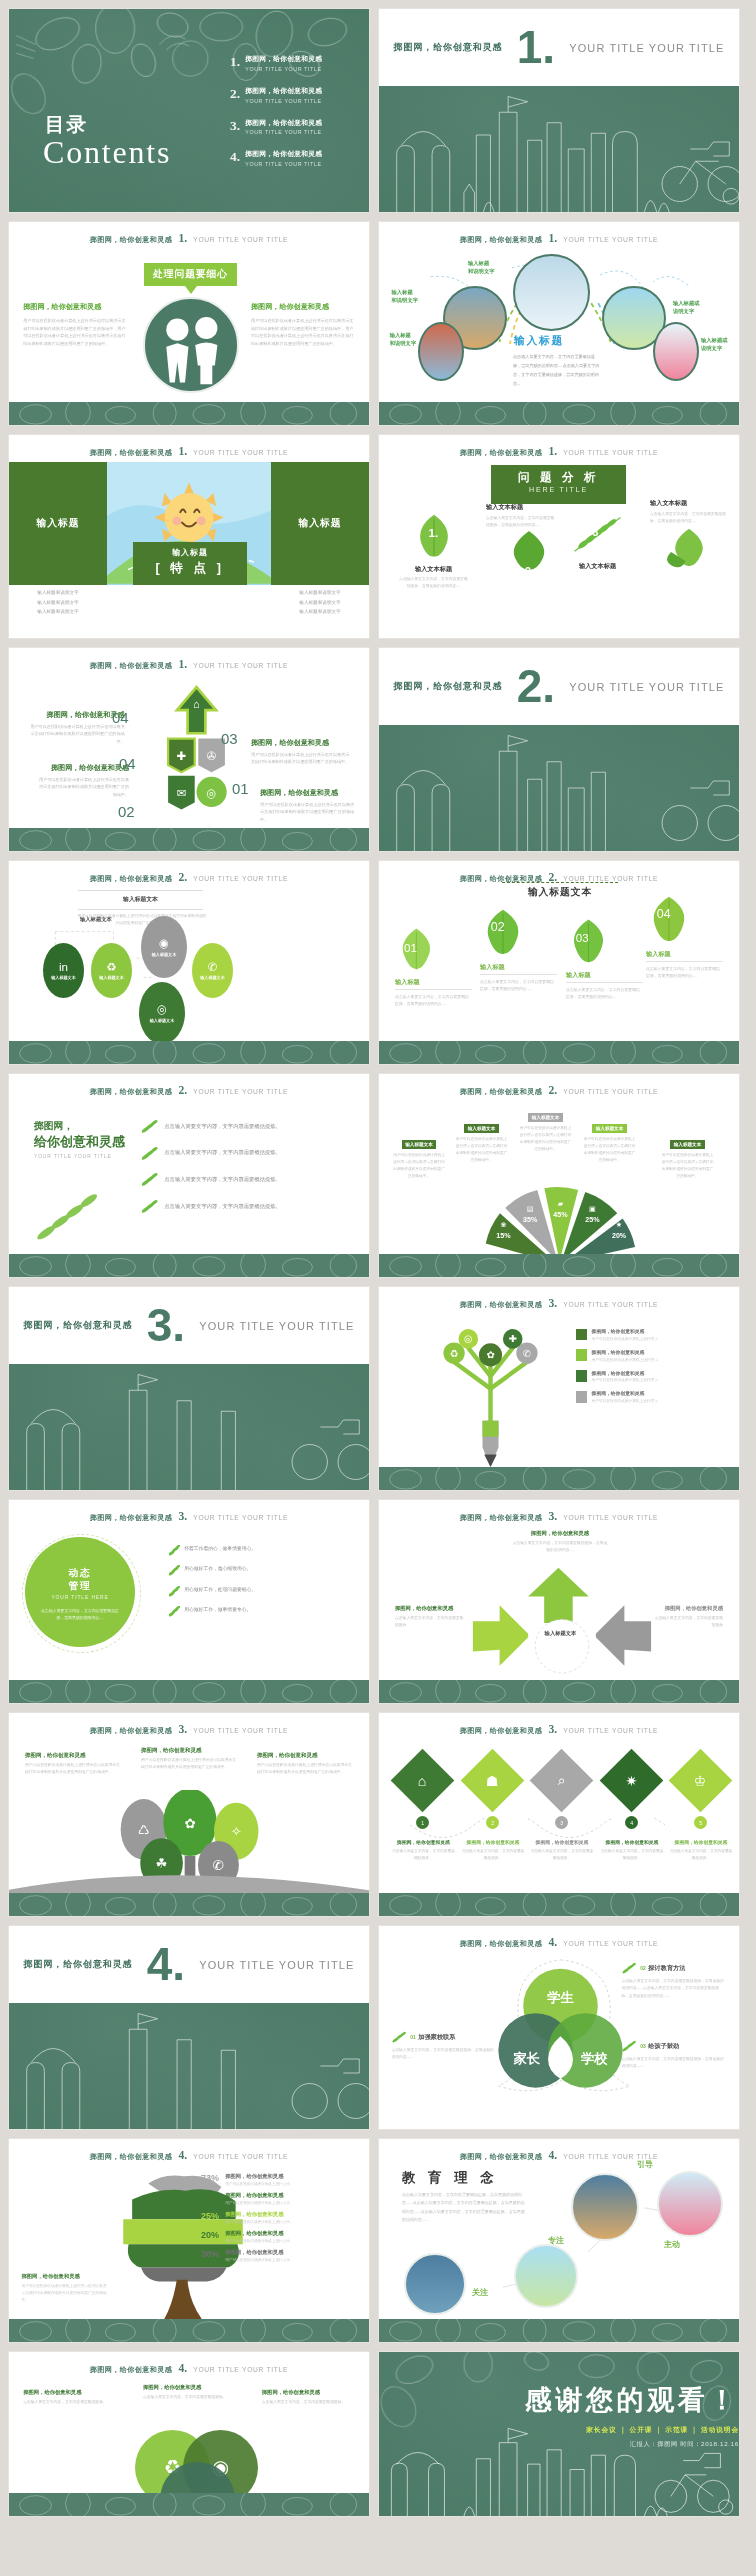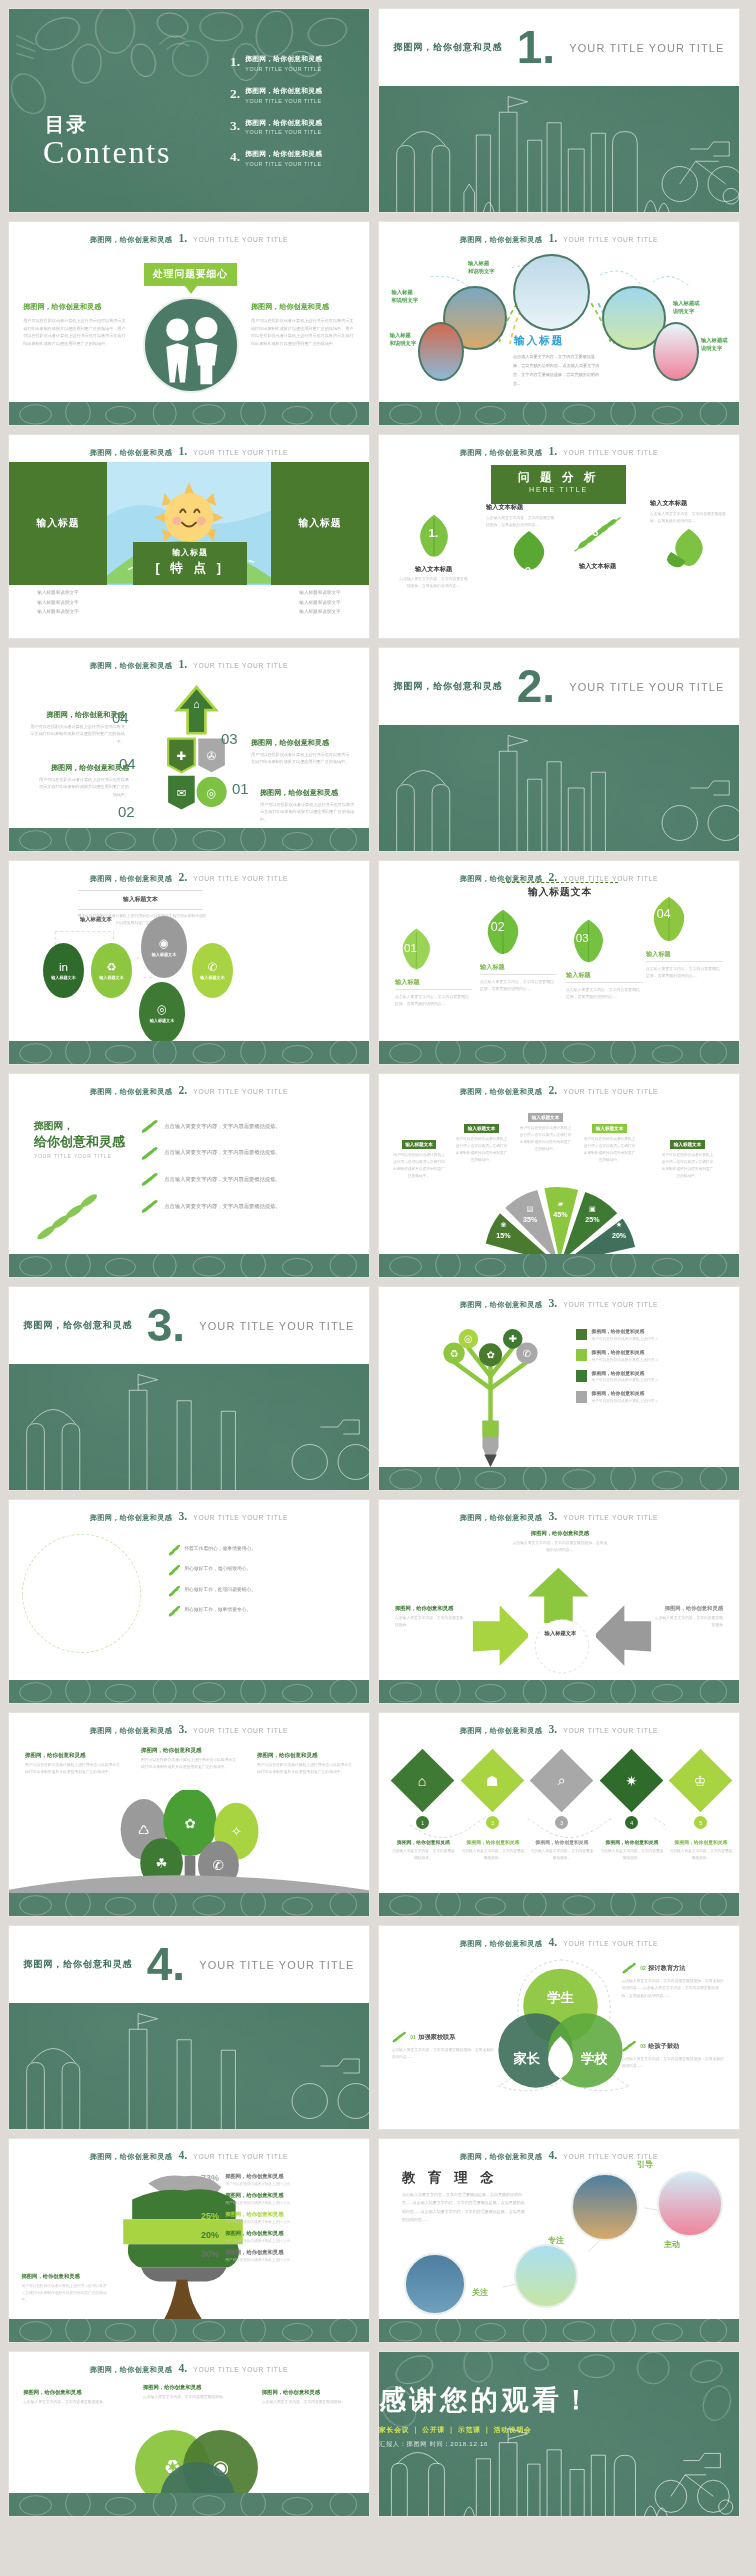--- a/index.html
+++ b/index.html
@@ -152,21 +152,21 @@
   .pctrow .pt { font-size:5.3px; font-weight:bold; }
   .pctrow .pb { font-size:3.6px; color:#c6c6c6; margin-top:1.8px;}
 
   
   .eduTitle { position:absolute; left:23px; top:30px; font-size:13.4px; font-weight:bold; color:#3a3a3a; letter-spacing:4.5px;}
   .eduBody { position:absolute; left:23px; top:52px; width:125px; font-size:4px; color:#b9b9b9; line-height:2.1;}
   .photo { position:absolute; border-radius:50%; border:2.7px solid #e9eeeb; overflow:hidden;}
   .plabel { position:absolute; font-size:8px; font-weight:bold; color:#7ab648;}
 
   
-  .thx { position:absolute; left:0; right:0; top:30px; text-align:left;}
+  .thx { position:absolute; left:0; right:0; top:30px; text-align:right;}
   .thx .t1 { font-size:27px; font-weight:bold; color:#fff; letter-spacing:3.6px;}
   .thx .t2 { font-size:6.7px; font-weight:bold; color:#d9e94f; letter-spacing:0.9px; margin-top:8px;}
   .thx .t3 { font-size:6.2px; color:#dce8e0; letter-spacing:0.7px; margin-top:5.3px;}
 
   
   .vcirc { position:absolute; width:75px; height:75px; border-radius:50%;
            display:flex; align-items:center; justify-content:center; color:#fff; font-size:19.6px;}
   .vcap { position:absolute; width:93px;}
   .vcap .vct { font-size:5.3px; font-weight:bold;}
   .vcap .vcb { font-size:3.8px; color:#bdbdbd; line-height:1.9; margin-top:2.7px;}
@@ -938,20 +938,26 @@
     </div>
   </div>
 
   <div class="slide">
     <div class="hdr">
       <span class="cn">掷图网，给你创意和灵感</span>
       <span class="num">3.</span>
       <span class="en">YOUR TITLE YOUR TITLE</span>
     </div>
     <div style="position:absolute;left:12.5px;top:34px;width:119px;height:119px;border-radius:50%;border:1.8px dashed #cfe6b4"></div>
+    <div class="bigcircle">
+      <div class="b1" style="white-space:pre-line">动态
+管理</div>
+      <div class="b2">YOUR TITLE HERE</div>
+      <div class="b3">点击输入简要文字内容，文字内容需要概括提炼，言简意赅的说明内容....</div>
+    </div>
     <div style="position:absolute;left:160px;top:45px;width:183px">
       <div class="listline">
         <svg class="lf" width="10.7" height="10.7" viewBox="0 0 12 12">
             <g fill="#6cbe3f">
               <ellipse cx="3" cy="9" rx="4" ry="1.6" transform="rotate(-35 3 9)"></ellipse>
               <ellipse cx="7" cy="5" rx="4" ry="1.6" transform="rotate(-35 7 5)"></ellipse>
               <ellipse cx="10" cy="2" rx="3" ry="1.4" transform="rotate(-35 10 2)"></ellipse>
             </g>
           </svg>
         <span class="lx">怀着工作着的心，做事情要用心。</span>

